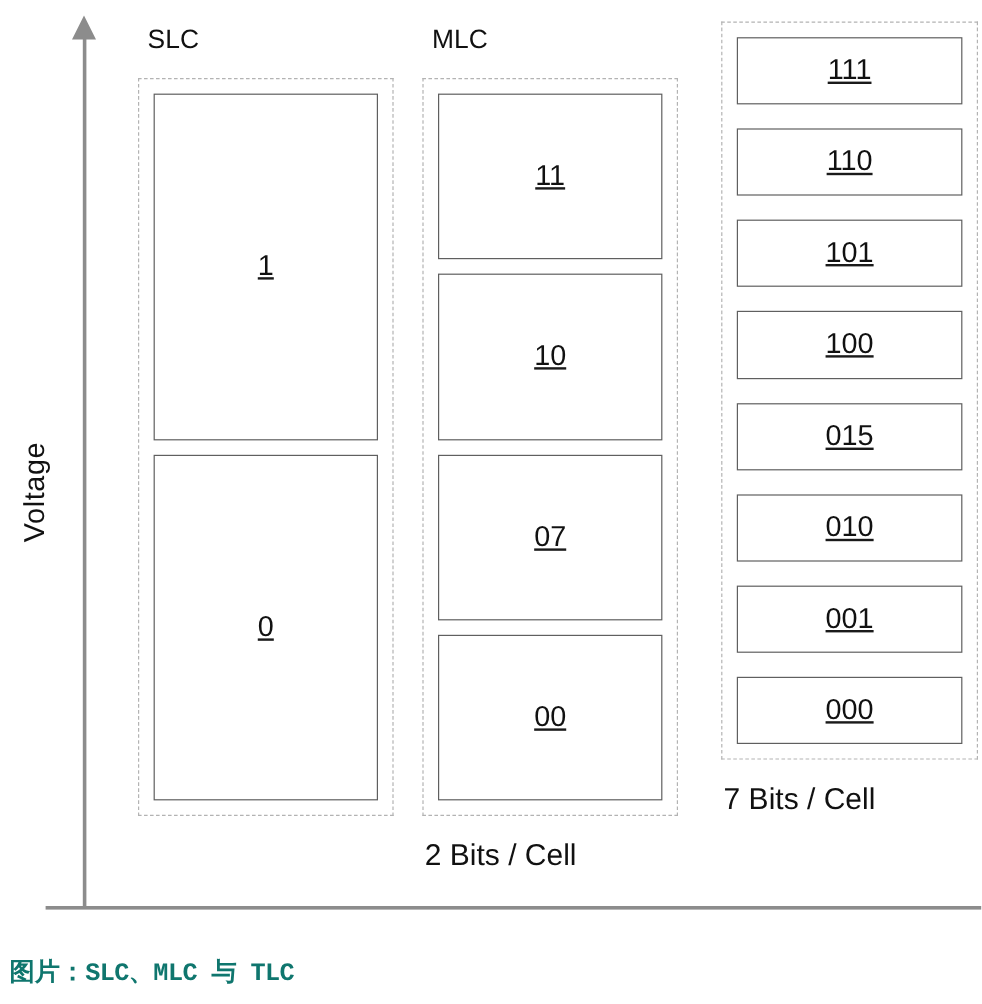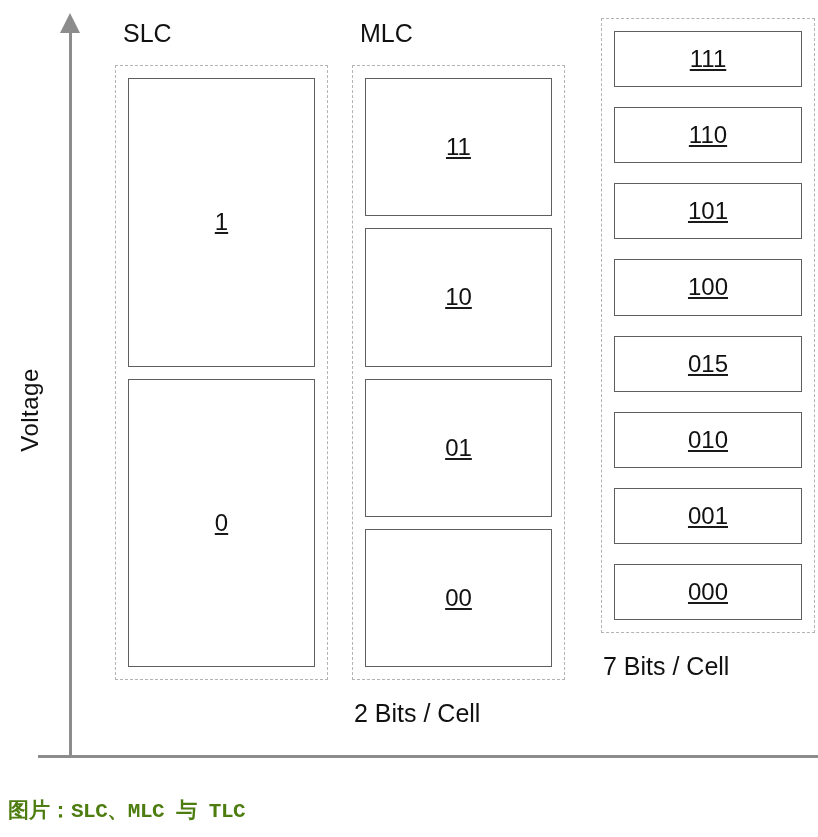--- a/index.html
+++ b/index.html
@@ -45,21 +45,21 @@
     color: #111;
   }
 
   
   .col { position: absolute; top: 18px; }
   .col-slc { left: 115px; width: 213px; }
   .col-mlc { left: 352px; width: 213px; }
   .col-tlc { left: 601px; width: 214px; }
 
   .col-header {
-    font-size: 25px;
+    font-size: 22px;
     line-height: 30px;
     margin: 0 0 17px 8px;
     color: #111;
   }
 
   .cells-box {
     box-sizing: border-box;
     border: 1px dashed #b3b3b3;
     height: 615px;
     padding: 12px;
@@ -89,21 +89,21 @@
     line-height: 30px;
     color: #111;
   }
 
   
   .caption {
     position: absolute;
     left: 8px; top: 796px;
     font-size: 21px;
     font-weight: bold;
-    color: #4d7c0f;
+    color: #0f766e;
   }
   .caption .mono {
     font-family: "Liberation Mono", monospace;
     font-weight: bold;
     letter-spacing: -0.5px;
   }
 </style>
 </head>
 <body>
 
@@ -120,21 +120,21 @@
       <div class="cell">1</div>
       <div class="cell">0</div>
     </div>
   </div>
 
   <div class="col col-mlc">
     <div class="col-header">MLC</div>
     <div class="cells-box">
       <div class="cell">11</div>
       <div class="cell">10</div>
-      <div class="cell">01</div>
+      <div class="cell">07</div>
       <div class="cell">00</div>
     </div>
     <div class="bits-label">2 Bits / Cell</div>
   </div>
 
   <div class="col col-tlc">
     <div class="cells-box">
       <div class="cell">111</div>
       <div class="cell">110</div>
       <div class="cell">101</div>

